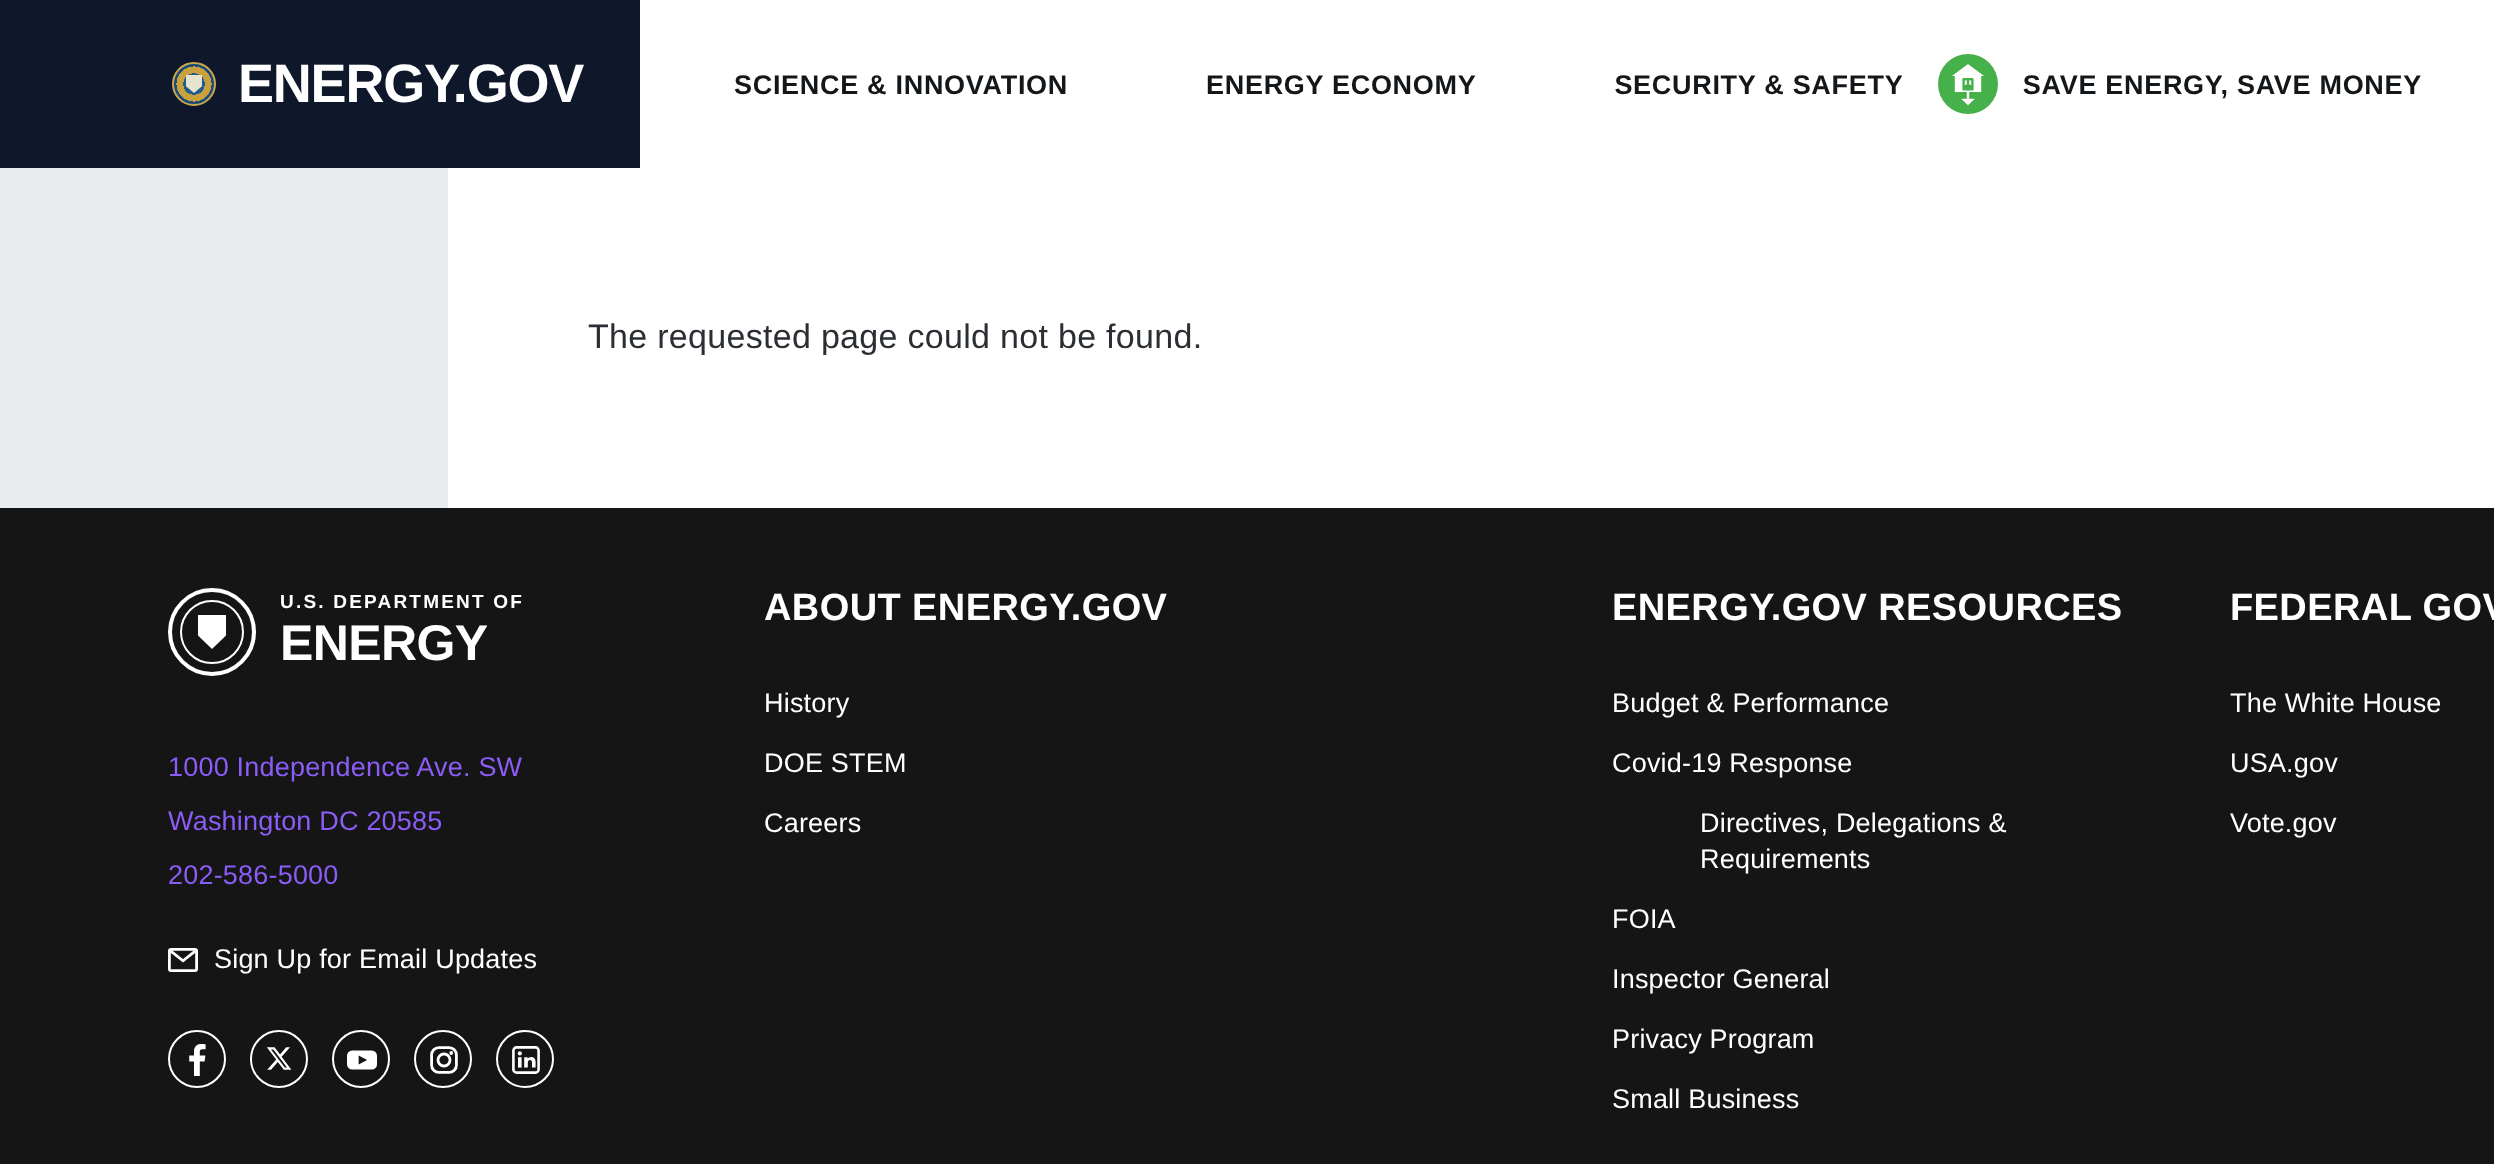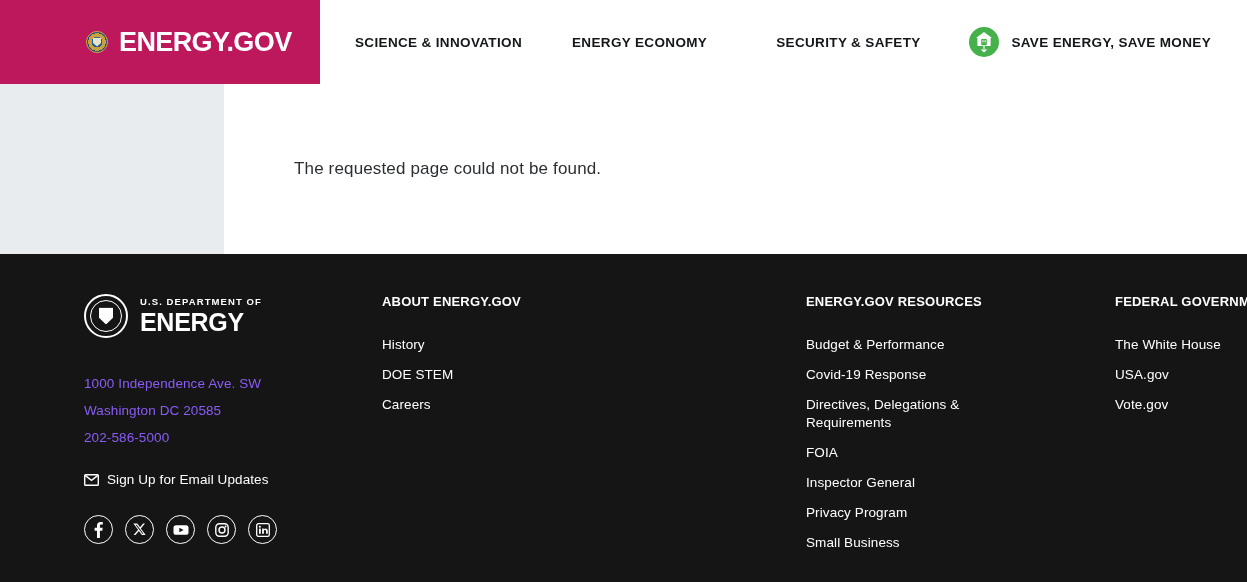--- a/index.html
+++ b/index.html
@@ -14,21 +14,21 @@
 
   
   .header {
     position:absolute; top:0; left:0;
     width:1247px; height:84px;
     background:#ffffff;
   }
   .brand-block {
     position:absolute; top:0; left:0;
     width:320px; height:84px;
-    background:#be185d;
+    background:#0f172a;
     display:flex; align-items:center;
   }
   .brand-inner {
     display:flex; align-items:center; gap:11px;
     margin-left:86px;
   }
   .doe-seal-sm {
     width:22px; height:22px; border-radius:50%;
     background:
       radial-gradient(circle at 50% 50%, #1d5c8f 0 38%, #c8a03c 38% 62%, #1d4a78 62% 100%);
@@ -41,30 +41,30 @@
     width:8px; height:9px; transform:translate(-50%,-50%);
     background:#e8e3cf;
     clip-path:polygon(0 0,100% 0,100% 62%,50% 100%,0 62%);
   }
   .brand-text {
     color:#ffffff; font-size:27px; font-weight:bold;
     letter-spacing:-0.6px; line-height:1;
   }
 
   .main-nav {
-    position:absolute; top:0; left:320px;
+    position:absolute; top:0; left:332px;
     height:84px; display:flex; align-items:center;
   }
   .nav-item {
     font-size:13.5px; font-weight:bold; color:#13171a;
     letter-spacing:0.35px; white-space:nowrap;
     cursor:pointer;
   }
   .nav-item.n1 { margin-left:35px; }
-  .nav-item.n2 { margin-left:50px; }
+  .nav-item.n2 { margin-left:69px; }
   .nav-item.n3 { margin-left:69px; }
 
   .save-energy {
     position:absolute; top:0; right:36px; height:84px;
     display:flex; align-items:center; gap:12px;
     cursor:pointer;
   }
   .se-icon {
     width:30px; height:30px; border-radius:50%;
     background:#46b14b; flex:none;
@@ -146,28 +146,28 @@
     display:flex; align-items:center; justify-content:center;
     cursor:pointer; flex:none;
   }
 
   .f-col { position:absolute; top:40px; }
   .f-col.about { left:382px; width:260px; }
   .f-col.resources { left:806px; width:270px; }
   .f-col.federal { left:1115px; width:230px; }
 
   .f-head {
-    font-size:13px; font-weight:bold; color:#ffffff;
+    font-size:19px; font-weight:bold; color:#ffffff;
     letter-spacing:0.2px; white-space:nowrap; margin-bottom:27px;
   }
   .f-link {
     font-size:13.5px; color:#ffffff; margin-bottom:12px;
     letter-spacing:0.1px; cursor:pointer; line-height:1.33;
   }
-  .f-link.wrap { max-width:165px; }
+  .f-link.wrap { max-width:165px;margin-left:44px; }
 </style>
 </head>
 <body>
 
 <div class="page">
 
   <div class="header">
 
     <div class="brand-block">
       <div class="brand-inner">

